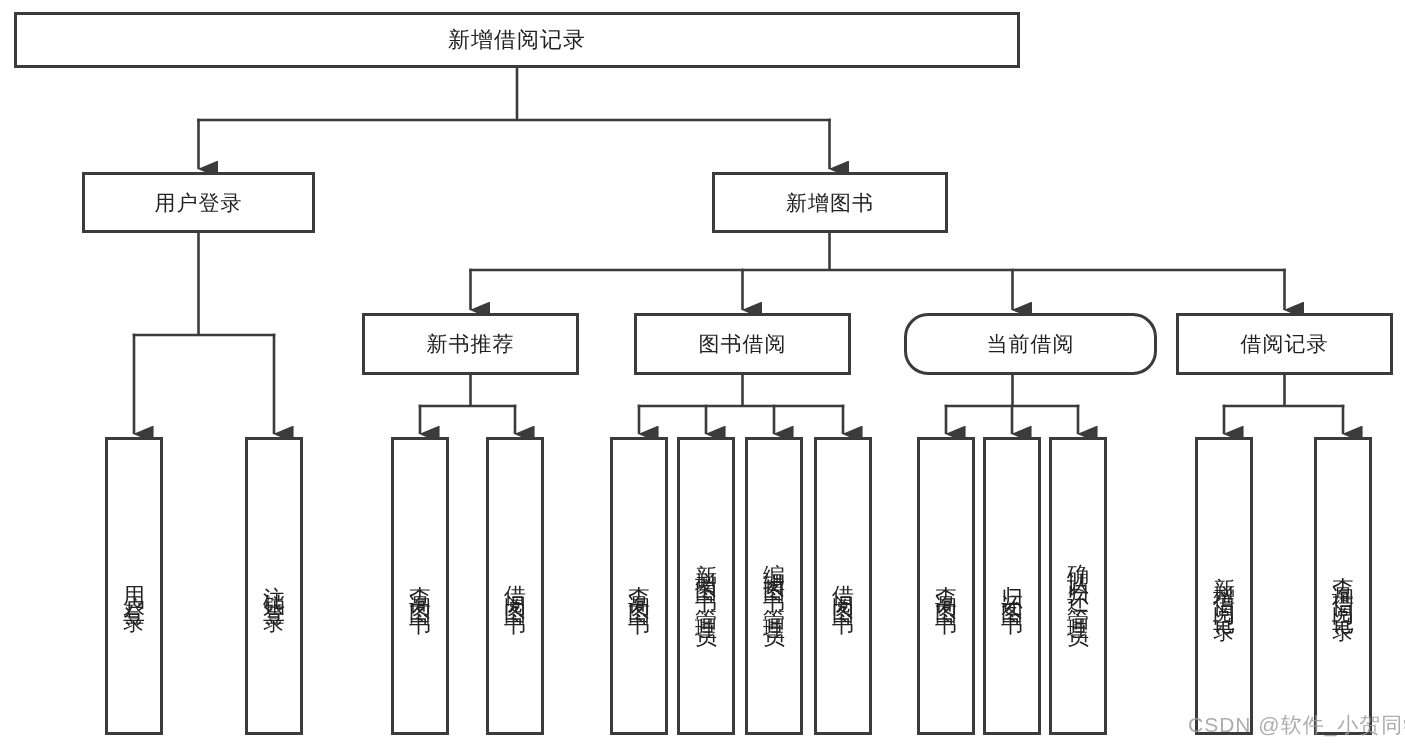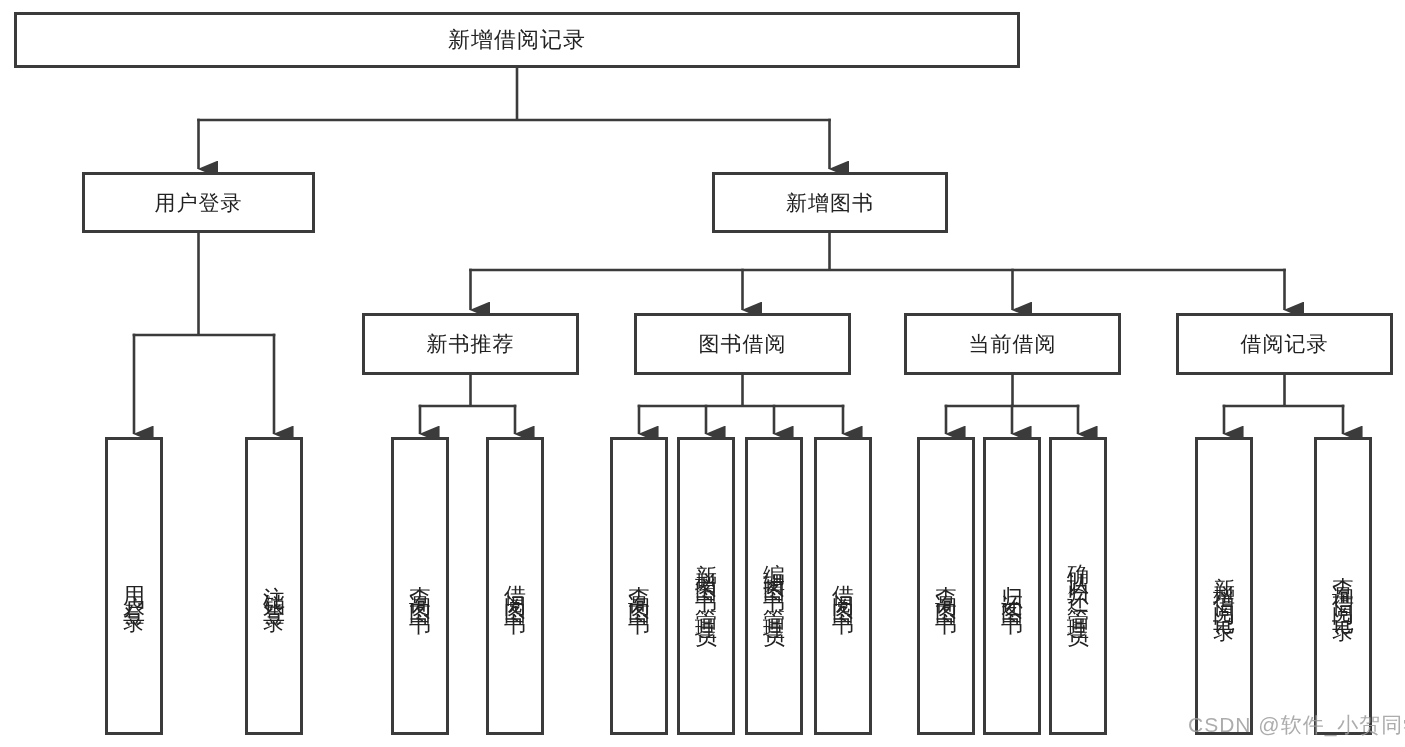--- a/index.html
+++ b/index.html
@@ -128,21 +128,21 @@
   <div class="node hlabel" style="left:712px; top:172px; width:236px; height:61px;">
     <span>新增图书</span>
   </div>
 
   <div class="node hlabel" style="left:362px; top:313px; width:217px; height:62px;">
     <span>新书推荐</span>
   </div>
   <div class="node hlabel" style="left:634px; top:313px; width:217px; height:62px;">
     <span>图书借阅</span>
   </div>
-  <div class="node hlabel" style="left:904px; top:313px; width:217px; height:62px;">
+  <div class="node hlabel" style="left:904px; top:313px; width:253px; height:62px;border-radius:24px;">
     <span>当前借阅</span>
   </div>
   <div class="node hlabel" style="left:1176px; top:313px; width:217px; height:62px;">
     <span>借阅记录</span>
   </div>
 
   <div class="node leaf" style="left:105px; top:437px; width:58px; height:298px;">
     <span class="vtext">用户登录</span>
   </div>
   <div class="node leaf" style="left:245px; top:437px; width:58px; height:298px;">

